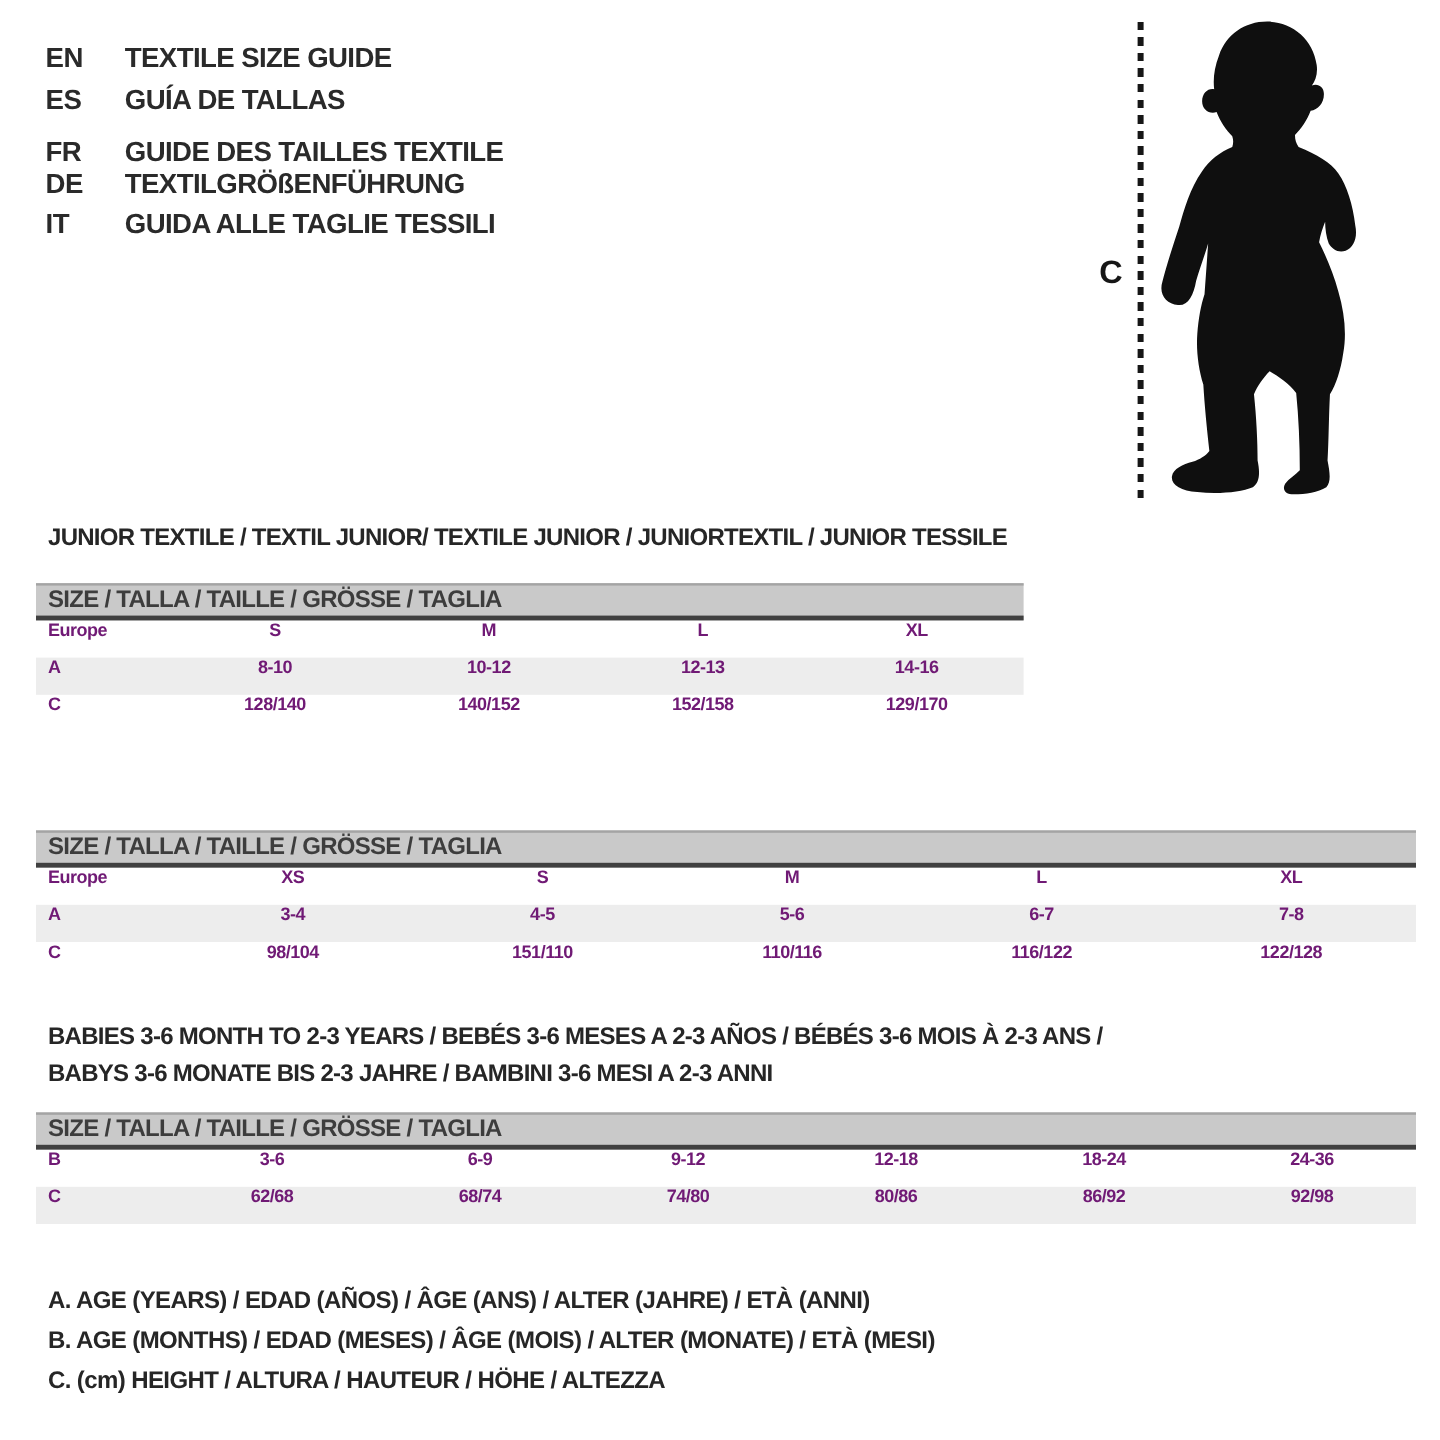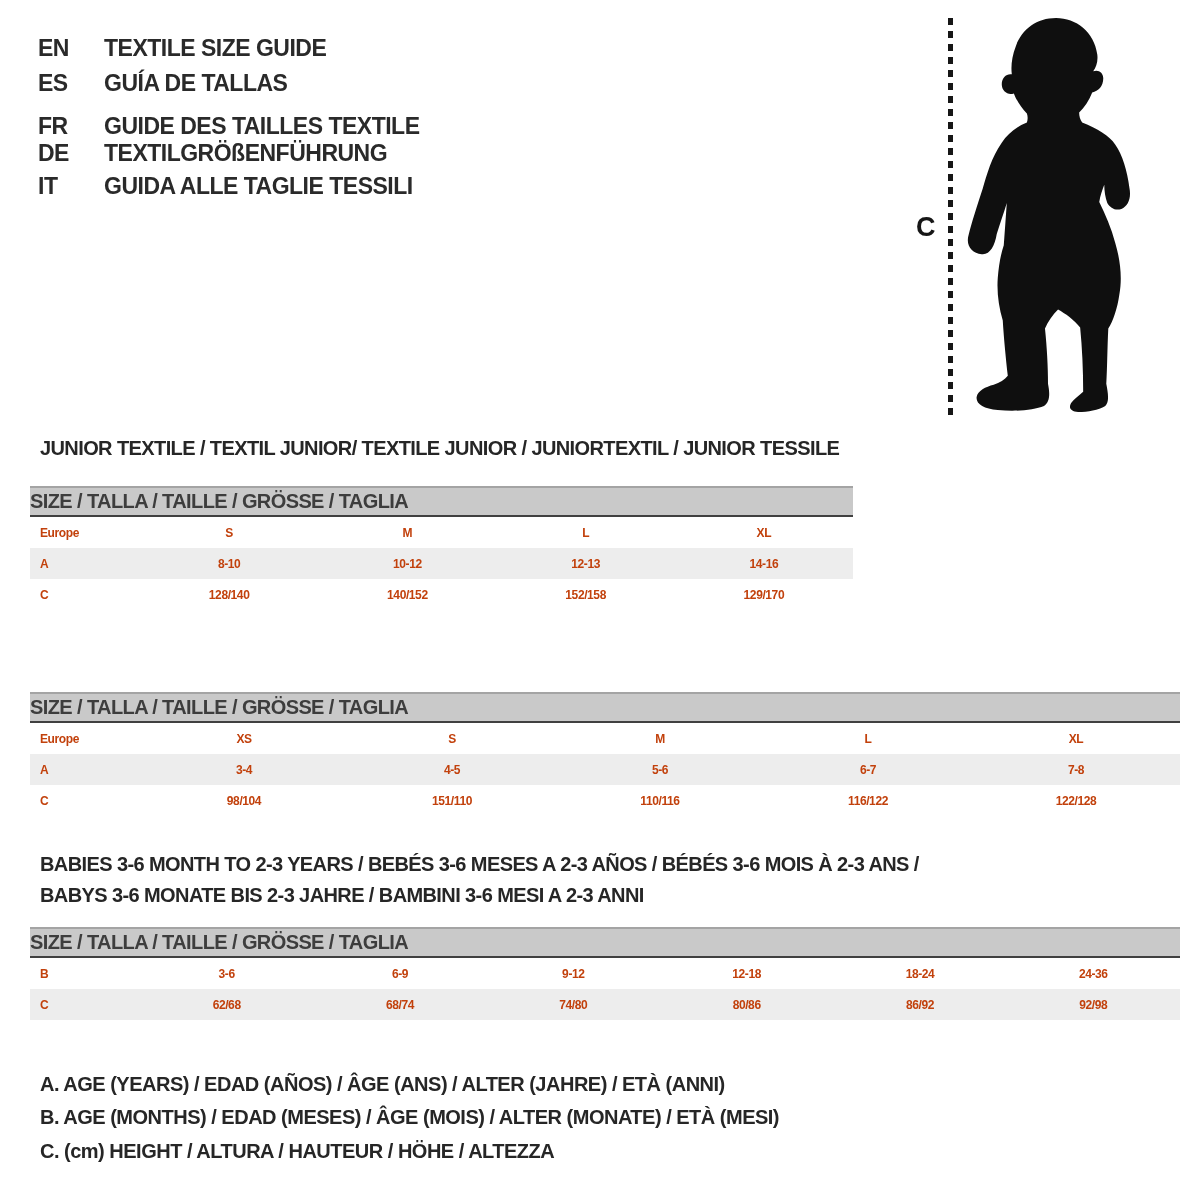--- a/index.html
+++ b/index.html
@@ -34,27 +34,27 @@
     position:absolute;left:40px;
     font-size:20px;letter-spacing:-0.6px;color:#262626;white-space:nowrap;
   }
   
   .size-table{position:absolute;left:30px;}
   .t-junior{width:823px;}
   .t-wide{width:1150px;}
   .size-bar{
     box-sizing:border-box;height:31px;
     background:#c9c9c9;
-    border-top:2px solid #a4a4a4;border-bottom:2px solid #404040;
+    border-top:2px solid #a4a4a4;border-bottom:4px solid #404040;
     font-size:20px;letter-spacing:-0.6px;color:#3d3d3d;
-    display:flex;align-items:center;white-space:nowrap;
+    padding-left:10px;display:flex;align-items:center;white-space:nowrap;
   }
   .t-row{
-    box-sizing:border-box;height:31px;display:flex;align-items:center;
-    font-size:12px;letter-spacing:-0.4px;color:#c2410c;white-space:nowrap;
+    box-sizing:border-box;height:31px;display:flex;align-items:flex-start;
+    font-size:15px;letter-spacing:-0.4px;color:#701a75;white-space:nowrap;
   }
   .t-row.shade{background:#ededed;}
   .cell-label{width:110px;padding-left:10px;box-sizing:border-box;}
   .cell-val{flex:1;text-align:center;}
   
   .legend-row{
     position:absolute;left:40px;
     font-size:20px;letter-spacing:-0.5px;color:#262626;white-space:nowrap;
   }
 </style>

